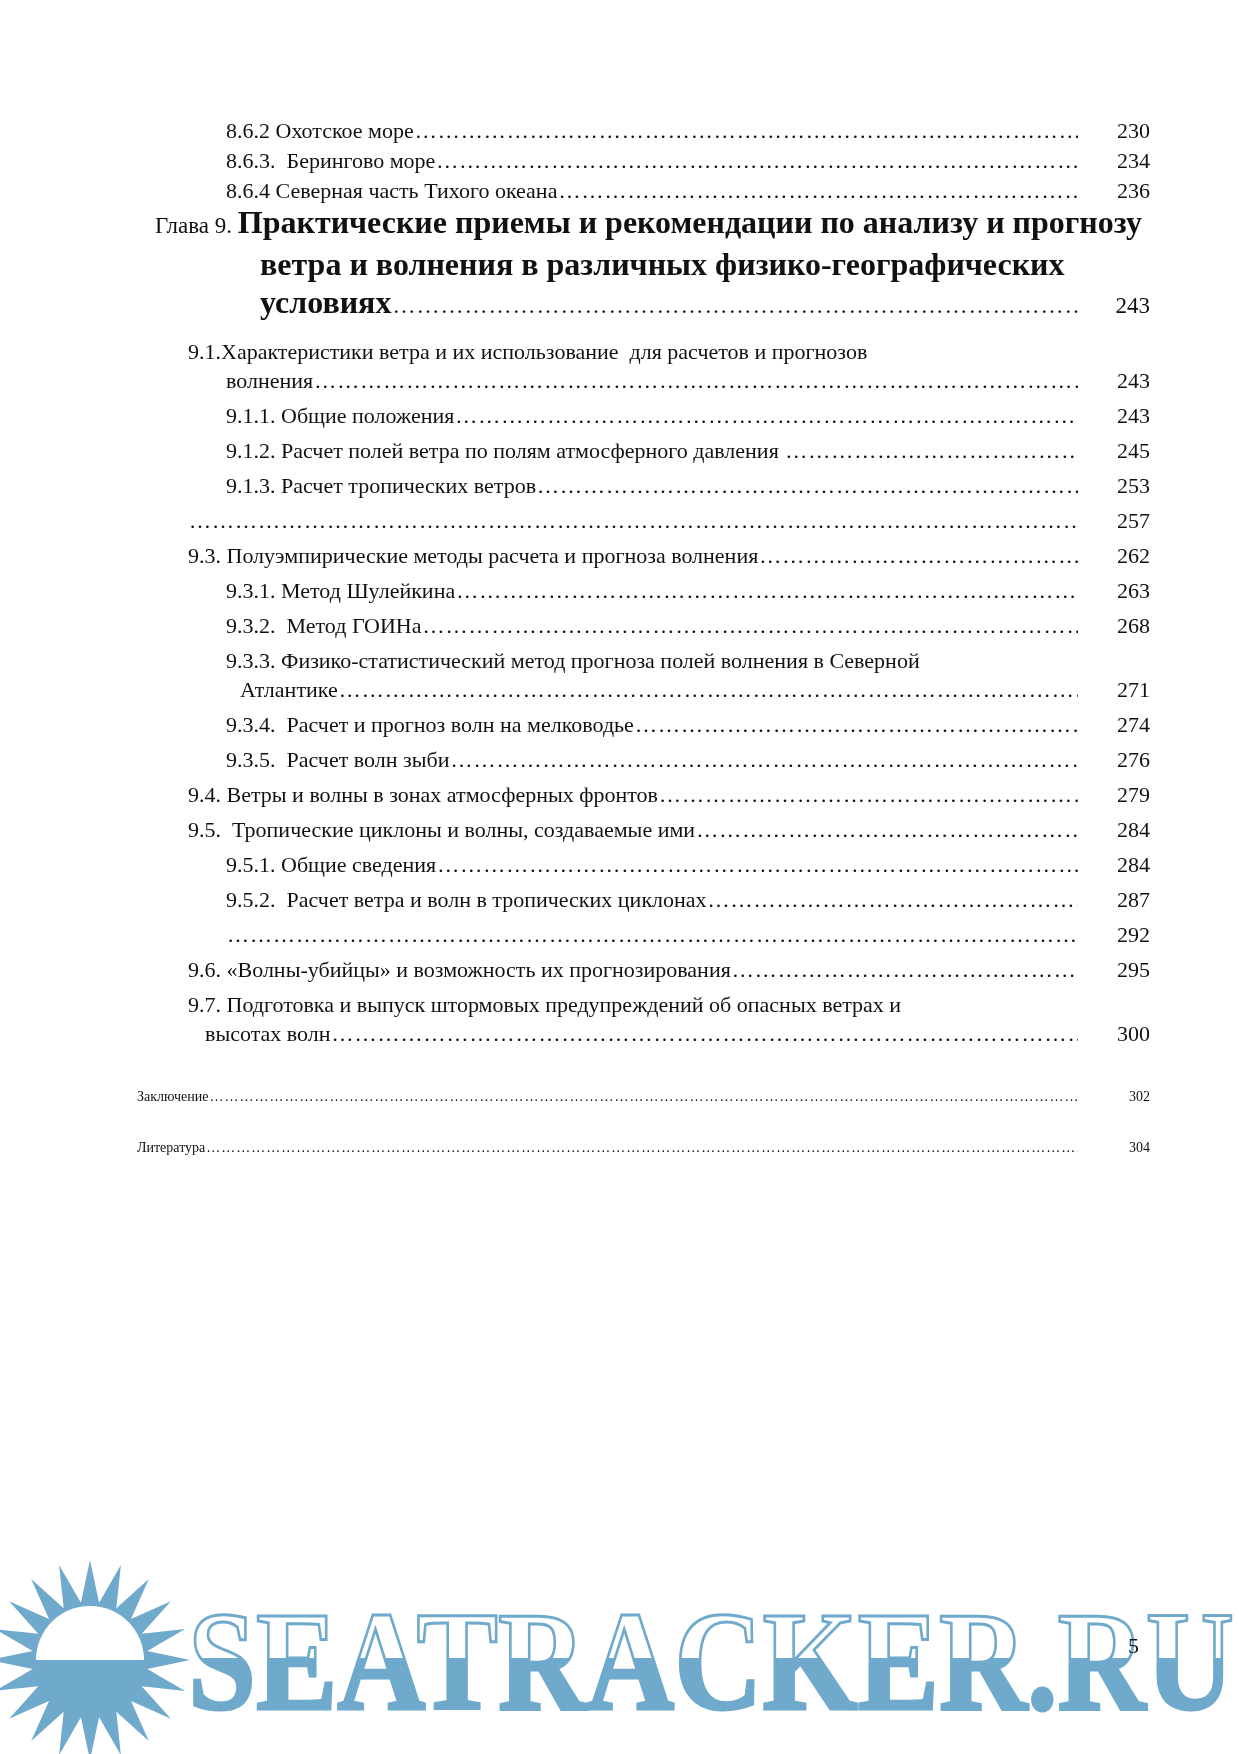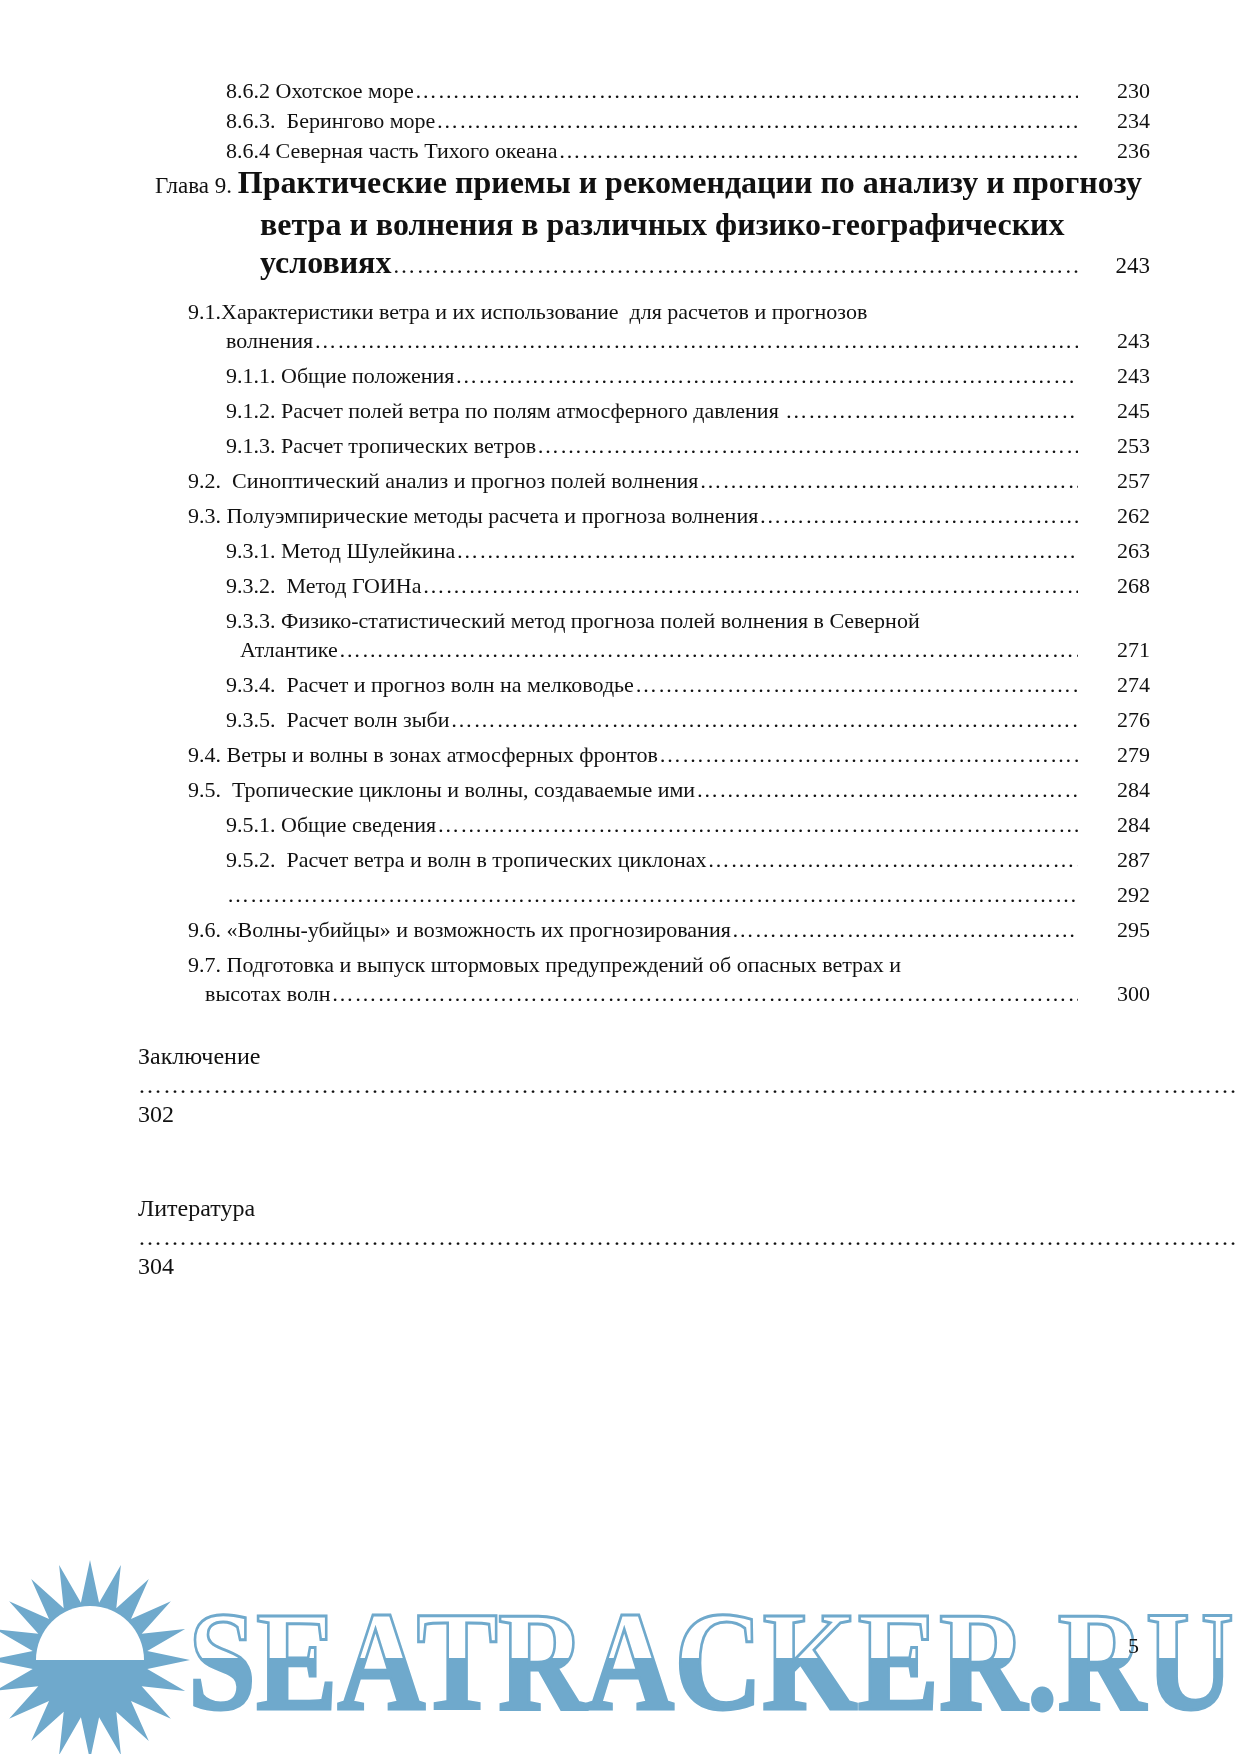--- a/index.html
+++ b/index.html
@@ -10,21 +10,21 @@
     color: #111111;
     position: relative;
     overflow: hidden;
   }
   .page-sheet { position: absolute; inset: 0; }
 
   .content {
     position: absolute;
     left: 137px; top: 0;
     width: 1013px;
-    padding-top: 76px;
+    padding-top: 116px;
     font-size: 22px;
   }
 
   .toc-row {
     display: flex;
     align-items: baseline;
     line-height: 29px;
     margin-bottom: 6px;
   }
   .toc-row.internal { margin-bottom: 0; }
@@ -56,21 +56,21 @@
     align-items: baseline;
     line-height: 32px;
     margin-bottom: 6px;
   }
   .ch-row-1 { padding-left: 18px; }
   .ch-cont  { padding-left: 123px; }
   .ch-label { white-space: pre; }
   .ch-bold  { font-weight: bold; font-size: 32px; }
 
   #entries-block { margin-top: 15px; }
-  #back-block .toc-row { font-size: 24px; flex-direction: column; }
+  #back-block .toc-row { font-size: 14px; }
   #back-block .toc-row:nth-child(1) { margin-top: 34px; }
   #back-block .toc-row:nth-child(2) { margin-top: 22px; }
 
   
   .folio {
     position: absolute;
     left: 1128px; top: 1633px;
     width: 30px;
     font-size: 22px;
     color: #111;
@@ -154,21 +154,20 @@
           <span class="toc-text">9.1.2. Расчет полей ветра по полям атмосферного давления </span>
           <span class="leader">…………………………………………………………………………………………………………………………………………………………………………………………</span>
           <span class="page-num">245</span>
         </div>
         <div class="toc-row lvl-sub2">
           <span class="toc-text">9.1.3. Расчет тропических ветров</span>
           <span class="leader">…………………………………………………………………………………………………………………………………………………………………………………………</span>
           <span class="page-num">253</span>
         </div>
         <div class="toc-row lvl-sub1">
-          <span class="toc-text">9.2.  Синоптический анализ и прогноз полей волнения</span>
           <span class="leader">…………………………………………………………………………………………………………………………………………………………………………………………</span>
           <span class="page-num">257</span>
         </div>
         <div class="toc-row lvl-sub1">
           <span class="toc-text">9.3. Полуэмпирические методы расчета и прогноза волнения</span>
           <span class="leader">…………………………………………………………………………………………………………………………………………………………………………………………</span>
           <span class="page-num">262</span>
         </div>
         <div class="toc-row lvl-sub2">
           <span class="toc-text">9.3.1. Метод Шулейкина</span>

